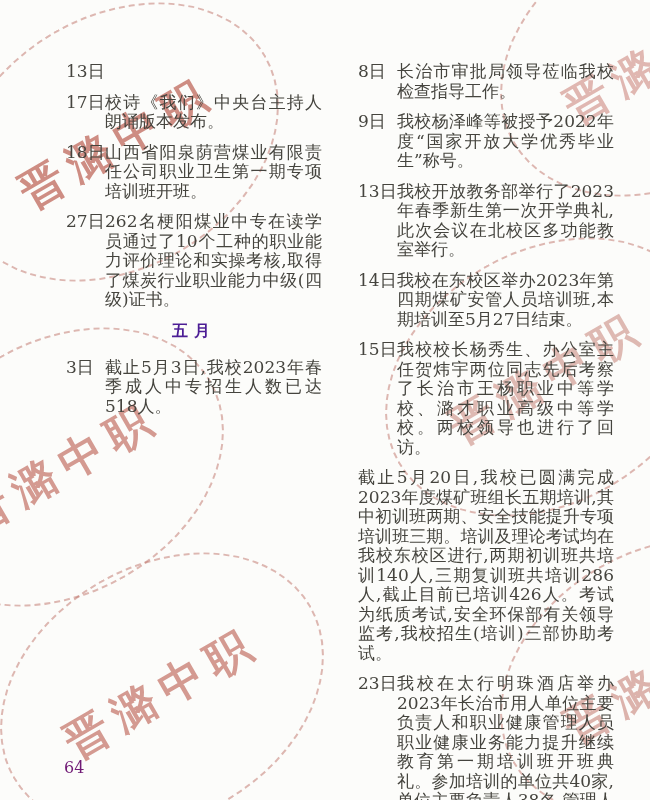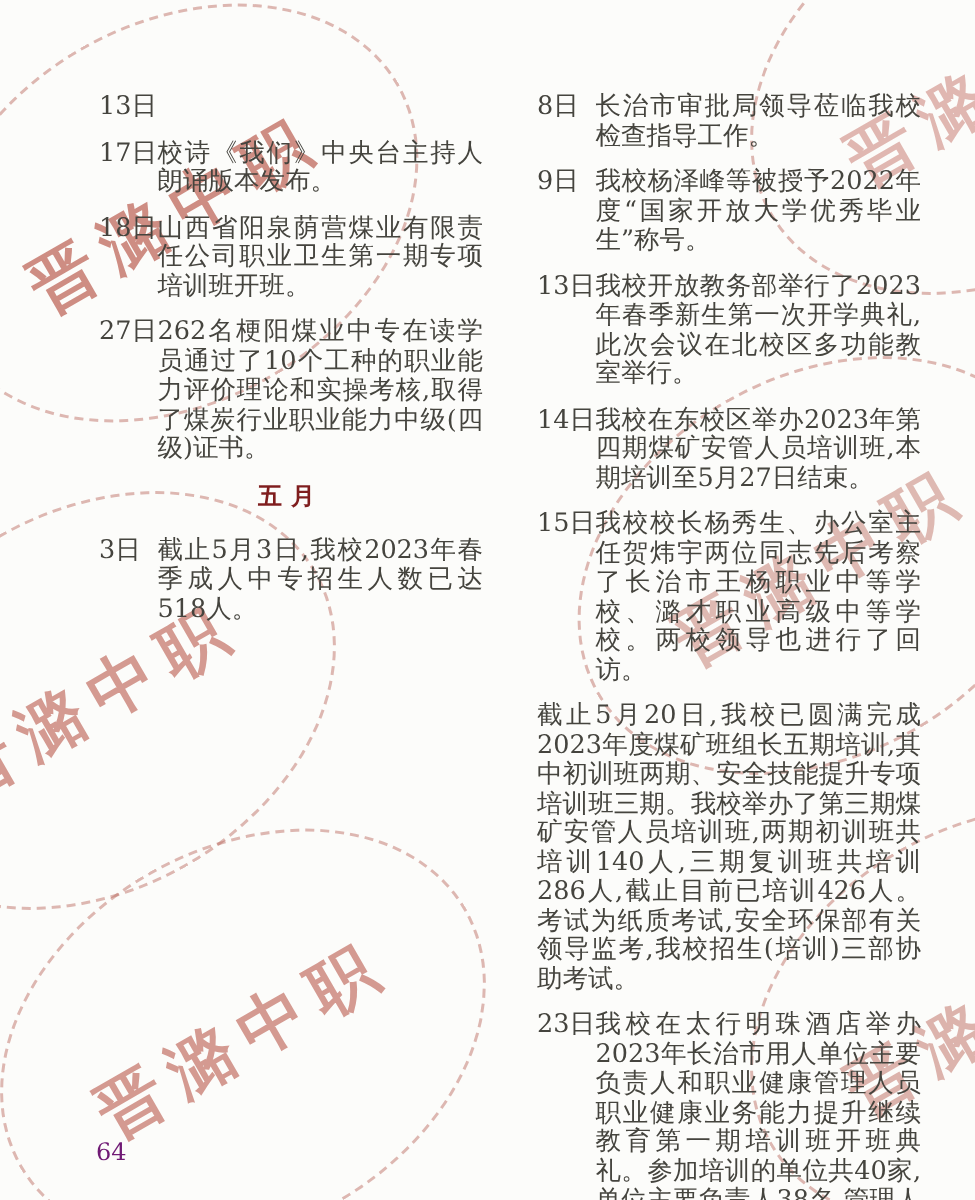--- a/index.html
+++ b/index.html
@@ -13,21 +13,21 @@
     color:#45443e;
   }
   .col{position:absolute;top:62px;}
   .col-left{left:66px;width:256px;}
   .col-right{left:346px;width:256px;margin-left:12px;}
   .entry{display:flex;margin-bottom:11px;font-size:17px;line-height:19.5px;}
   .entry .date{flex:none;width:30px;margin-right:9px;white-space:nowrap;}
   .entry .text{flex:1;text-align:justify;text-justify:inter-character;}
   .month-heading{
     text-align:center;font-weight:bold;font-size:16px;
-    letter-spacing:6px;margin:10px 0 16px 0;color:#7f1d1d;
+    letter-spacing:6px;margin:10px 0 16px 0;color:#4c1d95;
   }
   .page-num{
     position:absolute;left:64px;top:758px;
     font-size:16px;font-weight:normal;color:#701a75;
   }
   
   .stamp{
     position:absolute;width:340px;height:250px;
     border:2px dashed rgba(190,115,104,.50);
     border-radius:50%;
@@ -106,21 +106,21 @@
     </div>
     <div class="entry">
       <span class="date">14日</span>
       <span class="text">我校在东校区举办2023年第四期煤矿安管人员培训班,本期培训至5月27日结束。</span>
     </div>
     <div class="entry">
       <span class="date">15日</span>
       <span class="text">我校校长杨秀生、办公室主任贺炜宇两位同志先后考察了长治市王杨职业中等学校、潞才职业高级中等学校。两校领导也进行了回访。</span>
     </div>
     <div class="entry">
-      <span class="text">截止5月20日,我校已圆满完成2023年度煤矿班组长五期培训,其中初训班两期、安全技能提升专项培训班三期。我校举办了第三期煤矿安管人员培训班,两期初训班共培训140人,三期复训班共培训286人,截止目前已培训426人。考试为纸质考试,安全环保部有关领导监考,我校招生(培训)三部协助考试。</span>
+      <span class="text">截止5月20日,我校已圆满完成2023年度煤矿班组长五期培训,其中初训班两期、安全技能提升专项培训班三期。培训及理论考试均在我校东校区进行,两期初训班共培训140人,三期复训班共培训286人,截止目前已培训426人。考试为纸质考试,安全环保部有关领导监考,我校招生(培训)三部协助考试。</span>
     </div>
     <div class="entry">
       <span class="date">23日</span>
       <span class="text">我校在太行明珠酒店举办2023年长治市用人单位主要负责人和职业健康管理人员职业健康业务能力提升继续教育第一期培训班开班典礼。参加培训的单位共40家,单位主要负责人38名,管理人员72名。</span>
     </div>
   </div>
 
   <div class="page-num">64</div>
 </div>
 

